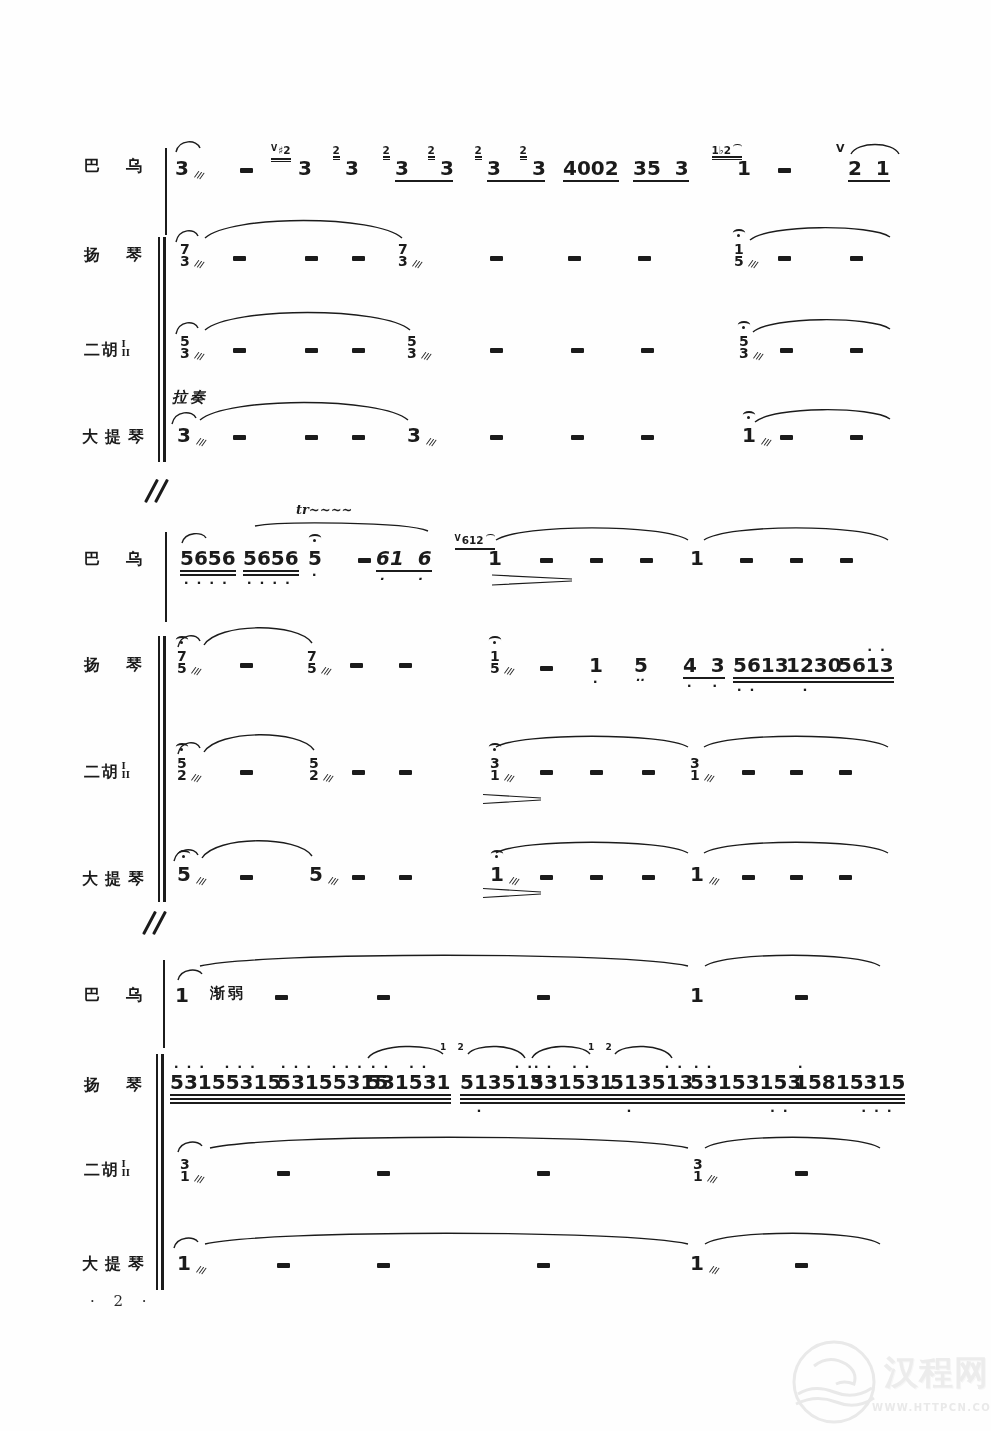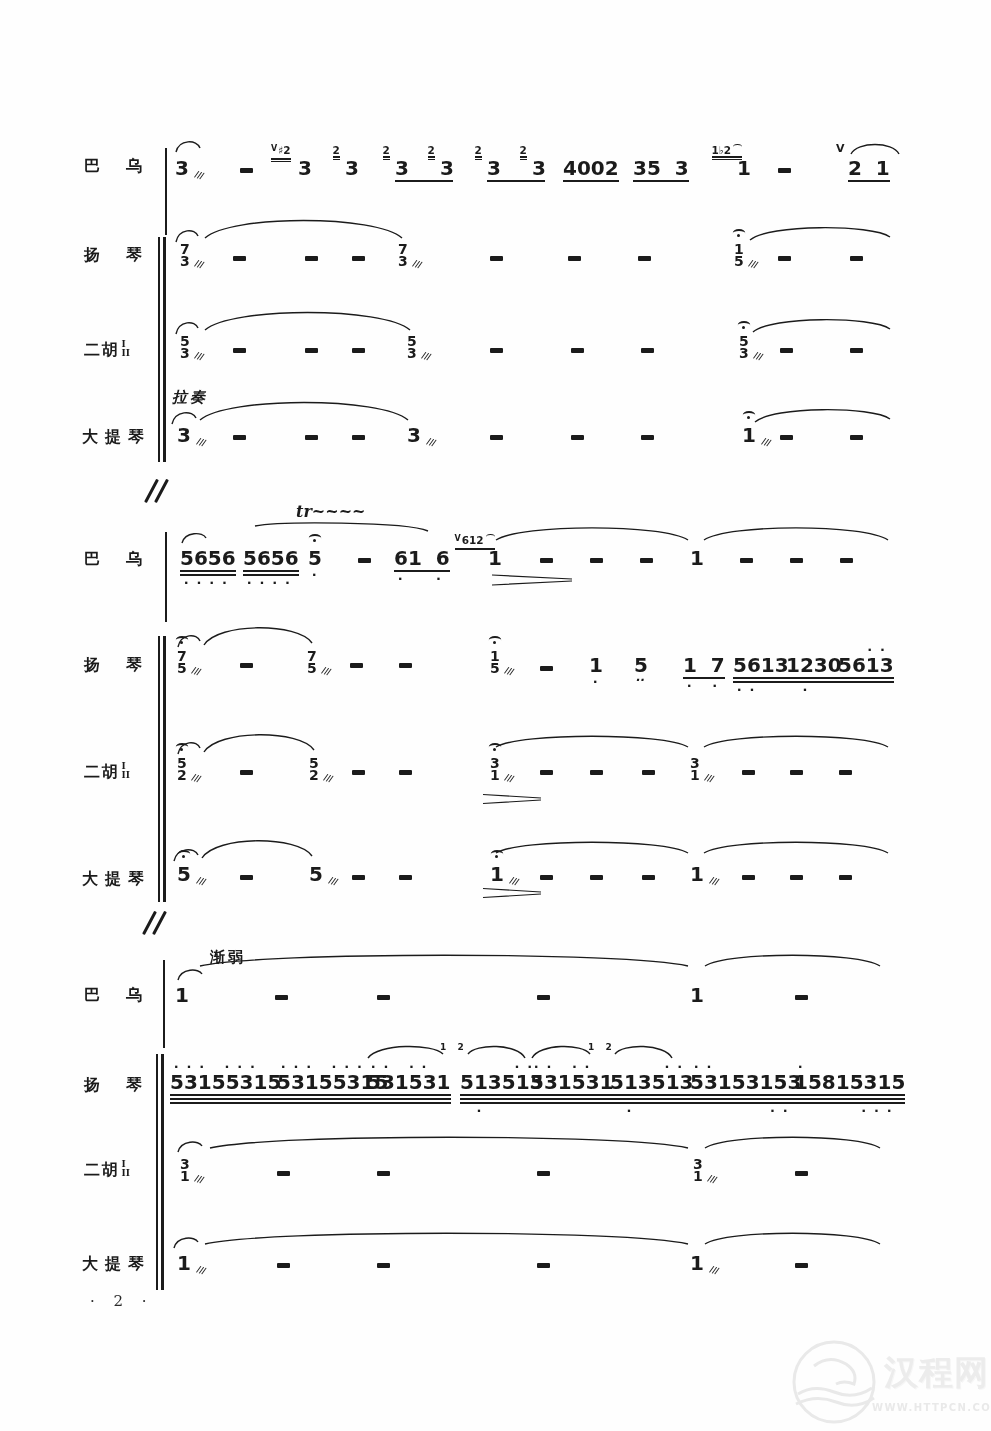--- a/index.html
+++ b/index.html
@@ -27,21 +27,21 @@
   .ferm:after{content:"";position:absolute;left:50%;top:2.5px;transform:translateX(-50%);
         width:3px;height:3px;background:#1b1b1b;border-radius:50%}
   .grace{position:absolute;top:-13px;font-size:10.5px;line-height:10px;font-weight:bold;
          display:flex;flex-direction:column;align-items:center;white-space:nowrap}
   .grace .gl{height:1.2px;background:#1b1b1b;width:100%;margin-top:1.4px}
   .gv{font-size:8px;position:relative;top:-3px;margin-right:1px}
   .gferm{display:inline-block;width:9px;height:5px;border-top:1.6px solid #1b1b1b;
          border-radius:60% 60% 0 0;margin-left:2px;position:relative;top:-4px}
   .txt{position:absolute;font-weight:bold}
   .cjk{font-size:15px;letter-spacing:3px;font-family:"Liberation Sans",sans-serif}
-  .tr{font-size:16px;font-style:italic;font-family:"DejaVu Serif",serif}
+  .tr{font-size:13px;font-style:italic;font-family:"DejaVu Serif",serif}
   .breath{font-size:11px}
   .onetwo{font-size:9px;letter-spacing:4px}
   .caesura{position:absolute;width:26px;height:27px}
   .caesura i{position:absolute;top:0;width:3.4px;height:26px;background:#1b1b1b;
              transform:rotate(28deg);border-radius:1px}
   .caesura i:nth-child(2){left:10px}
   #arcs{position:absolute;left:0;top:0;pointer-events:none}
   .pageno{position:absolute;left:90px;top:1292px;font-size:15px;letter-spacing:7px;
           font-family:"DejaVu Serif",serif;color:#2a2a2a}
   .wm-name{position:absolute;left:884px;top:1350px;font-size:34px;font-weight:bold;
@@ -253,42 +253,42 @@
     <div class="rest" style="left: 490px; top: 435px;"></div>
     <div class="rest" style="left: 571px; top: 435px;"></div>
     <div class="rest" style="left: 641px; top: 435px;"></div>
     <div class="note" style="left: 742px; top: 425px;"><span class="main">1</span><span class="trem">///</span><div class="ferm"></div></div>
     <div class="rest" style="left: 780px; top: 435px;"></div>
     <div class="rest" style="left: 850px; top: 435px;"></div>
     <div class="note" style="left: 180px; top: 548px;"><span class="main">5656</span><div class="ul"></div><div class="ul"></div><div class="dots b"><span style="width: 12.7px;">·</span><span style="width: 12.7px;">·</span><span style="width: 12.7px;">·</span><span style="width: 12.7px;">·</span></div></div>
     <div class="note" style="left: 243px; top: 548px;"><span class="main">5656</span><div class="ul"></div><div class="ul"></div><div class="dots b"><span style="width: 12.7px;">·</span><span style="width: 12.7px;">·</span><span style="width: 12.7px;">·</span><span style="width: 12.7px;">·</span></div></div>
     <div class="note" style="left: 308px; top: 548px;"><span class="main">5</span><div class="dots b"><span style="width: 12.7px;">·</span></div><div class="ferm"></div></div>
     <div class="rest" style="left: 358px; top: 558px;"></div>
-    <div class="note" style="left: 394px; top: 548px;"><span class="main">61 6</span><div class="ul"></div><div class="dots b"><span style="width: 12.7px;">·</span><span style="width: 12.7px;"> </span><span style="width: 12.7px;"> </span><span style="width: 12.7px;">·</span></div></div>
+    <div class="note" style="left: 376px; top: 548px; font-style: italic;"><span class="main">61 6</span><div class="ul"></div><div class="dots b"><span style="width: 12.7px;">·</span><span style="width: 12.7px;"> </span><span style="width: 12.7px;"> </span><span style="width: 12.7px;">·</span></div></div>
     <div class="note" style="left: 488px; top: 548px;"><span class="main">1</span><div class="grace" style="left: -33.5px;">
         <span><span class="gv">V</span>612<span class="gferm"></span></span>
         <div class="gl"></div>
       </div></div>
     <div class="rest" style="left: 540px; top: 558px;"></div>
     <div class="rest" style="left: 590px; top: 558px;"></div>
     <div class="rest" style="left: 640px; top: 558px;"></div>
     <div class="note" style="left: 690px; top: 548px;"><span class="main">1</span></div>
     <div class="rest" style="left: 740px; top: 558px;"></div>
     <div class="rest" style="left: 790px; top: 558px;"></div>
     <div class="rest" style="left: 840px; top: 558px;"></div>
     <div class="note" style="left: 177px; top: 650px;"><span class="ch"><span>7</span><span>5</span></span><span class="trem">///</span><div class="ferm"></div></div>
     <div class="rest" style="left: 240px; top: 663px;"></div>
     <div class="note" style="left: 307px; top: 650px;"><span class="ch"><span>7</span><span>5</span></span><span class="trem">///</span></div>
     <div class="rest" style="left: 350px; top: 663px;"></div>
     <div class="rest" style="left: 399px; top: 663px;"></div>
     <div class="note" style="left: 490px; top: 650px;"><span class="ch"><span>1</span><span>5</span></span><span class="trem">///</span><div class="ferm"></div></div>
     <div class="rest" style="left: 540px; top: 666px;"></div>
     <div class="note" style="left: 589px; top: 655px;"><span class="main">1</span><div class="dots b"><span style="width: 12.7px;">·</span></div></div>
     <div class="note" style="left: 634px; top: 655px;"><span class="main">5</span><div class="dots b"><span class="d2" style="width: 12.7px; font-style: normal;"><i>·</i><i>·</i></span></div></div>
-    <div class="note" style="left: 683px; top: 655px;"><span class="main">1 7</span><div class="ul"></div><div class="dots b"><span style="width: 12.7px;">·</span><span style="width: 12.7px;"> </span><span style="width: 12.7px;">·</span></div></div>
+    <div class="note" style="left: 683px; top: 655px;"><span class="main">4 3</span><div class="ul"></div><div class="dots b"><span style="width: 12.7px;">·</span><span style="width: 12.7px;"> </span><span style="width: 12.7px;">·</span></div></div>
     <div class="note" style="left: 733px; top: 655px;"><span class="main">5613</span><div class="ul"></div><div class="ul"></div><div class="dots b"><span style="width: 12.7px;">·</span><span style="width: 12.7px;">·</span></div></div>
     <div class="note" style="left: 786px; top: 655px;"><span class="main">1230</span><div class="ul"></div><div class="ul"></div><div class="dots b"><span style="width: 12.7px;"> </span><span style="width: 12.7px;">·</span></div></div>
     <div class="note" style="left: 838px; top: 655px;"><span class="main">5613</span><div class="ul"></div><div class="ul"></div><div class="dots t"><span style="width: 12.7px;"> </span><span style="width: 12.7px;"> </span><span style="width: 12.7px;">·</span><span style="width: 12.7px;">·</span></div></div>
     <div class="note" style="left: 177px; top: 757px;"><span class="ch"><span>5</span><span>2</span></span><span class="trem">///</span><div class="ferm"></div></div>
     <div class="rest" style="left: 240px; top: 770px;"></div>
     <div class="note" style="left: 309px; top: 757px;"><span class="ch"><span>5</span><span>2</span></span><span class="trem">///</span></div>
     <div class="rest" style="left: 352px; top: 770px;"></div>
     <div class="rest" style="left: 399px; top: 770px;"></div>
     <div class="note" style="left: 490px; top: 757px;"><span class="ch"><span>3</span><span>1</span></span><span class="trem">///</span><div class="ferm"></div></div>
     <div class="rest" style="left: 540px; top: 770px;"></div>
@@ -331,21 +331,21 @@
     <div class="rest" style="left: 537px; top: 1171px;"></div>
     <div class="note" style="left: 693px; top: 1158px;"><span class="ch"><span>3</span><span>1</span></span><span class="trem">///</span></div>
     <div class="rest" style="left: 795px; top: 1171px;"></div>
     <div class="note" style="left: 177px; top: 1253px;"><span class="main">1</span><span class="trem">///</span></div>
     <div class="rest" style="left: 277px; top: 1263px;"></div>
     <div class="rest" style="left: 377px; top: 1263px;"></div>
     <div class="rest" style="left: 537px; top: 1263px;"></div>
     <div class="note" style="left: 690px; top: 1253px;"><span class="main">1</span><span class="trem">///</span></div>
     <div class="rest" style="left: 795px; top: 1263px;"></div>
     <div class="txt cjk" style="left: 172px; top: 388px; font-style: italic;">拉奏</div>
-    <div class="txt cjk" style="left: 210px; top: 948px;">渐弱</div>
+    <div class="txt cjk" style="left: 210px; top: 984px;">渐弱</div>
     <div class="txt tr" style="left: 296px; top: 502px;">tr~~~~</div>
     <div class="txt breath" style="left: 836px; top: 142px;">V</div>
     <div class="txt onetwo" style="left: 440px; top: 1042px;">1 2</div>
     <div class="txt onetwo" style="left: 588px; top: 1042px;">1 2</div>
     <div class="caesura" style="left: 150px; top: 478px;">
       <i></i>
       <i></i>
     </div>
     <div class="caesura" style="left: 148px; top: 910px;">
       <i></i>

